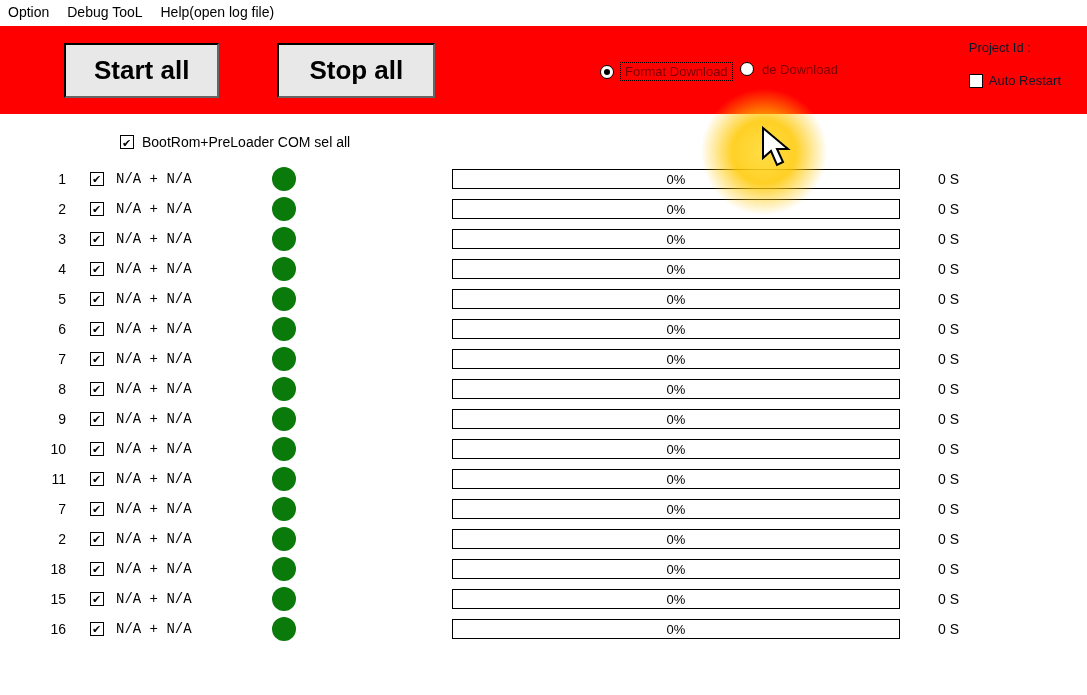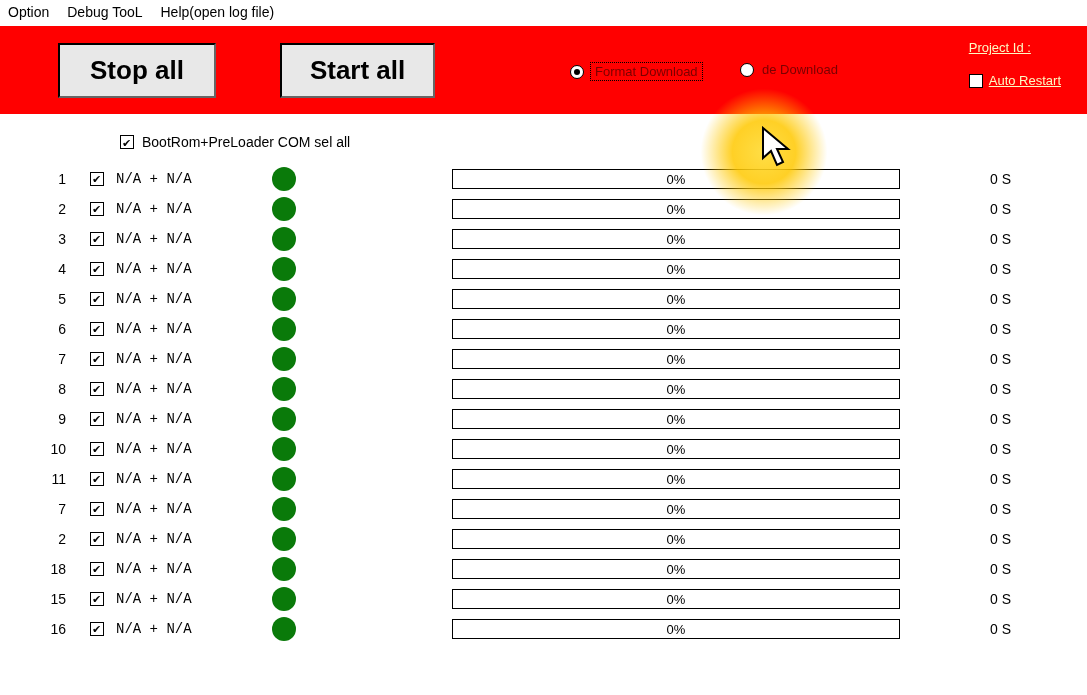--- a/index.html
+++ b/index.html
@@ -38,21 +38,21 @@
     font-size: 26px;
     font-weight: bold;
     padding: 10px 28px;
     margin-left: 64px;
     cursor: pointer;
     font-family: Arial, sans-serif;
   }
   .bigbtn.stop { margin-left: 58px; padding: 10px 30px; }
   .radio-group {
     position: absolute;
-    left: 570px;
+    left: 600px;
     top: 36px;
     display: flex;
     align-items: center;
     gap: 6px;
   }
   .radio-outer {
     width: 14px; height: 14px;
     border-radius: 50%;
     background: #fff;
     border: 1px solid #000;
@@ -69,33 +69,32 @@
     border: 1px dotted #000;
     padding: 1px 4px;
     color: #7a0000;
     font-size: 13px;
   }
   .radio2 {
     position: absolute;
     left: 740px;
     top: 36px;
     display: flex;
-    align-items: flex-end;
+    align-items: flex-start;
     gap: 8px;
     color: #7a0000;
     font-size: 13px;
   }
   .radio2 .radio-outer { background: #fff; }
   .right-col {
     position: absolute;
     right: 26px;
     top: 14px;
-    color: #fef9c3;
+    color: #0f172a;
     font-size: 13px;
-    text-decoration: underline;
   }
   .right-col .proj { margin-bottom: 18px; }
   .right-col .auto { display: flex; align-items: flex-end; gap: 6px; }
   .chk {
     width: 14px; height: 14px;
     background: #fff;
     border: 1px solid #000;
     display: inline-block;
   }
   .chk.checked::after {
@@ -151,21 +150,21 @@
     width: 448px;
     height: 20px;
     border: 1px solid #000;
     display: flex;
     align-items: center;
     justify-content: center;
     font-size: 13px;
     background: #fff;
   }
   .row .time {
-    margin-left: 90px;
+    margin-left: 38px;
     font-size: 14px;
   }
   
   .glow {
     position: absolute;
     left: 700px; top: 88px;
     width: 128px; height: 128px;
     border-radius: 50%;
     background: radial-gradient(circle, rgba(255,220,60,0.95) 0%, rgba(255,200,0,0.85) 35%, rgba(255,180,0,0.0) 70%);
     pointer-events: none;
@@ -181,22 +180,22 @@
 </head>
 <body>
 
 <div class="menubar">
   <span>Option</span>
   <span>Debug TooL</span>
   <span>Help(open log file)</span>
 </div>
 
 <div class="redbar">
+  <button class="bigbtn">Start all</button>
   <button class="bigbtn stop">Stop all</button>
-  <button class="bigbtn">Start all</button>
 
   <div class="radio-group">
     <span class="radio-outer">
         <span class="radio-inner"></span>
       </span>
     <span class="radio-label-box">Format Download</span>
   </div>
   <div class="radio2">
     <span class="radio-outer"></span>
     <span>de Download</span>

